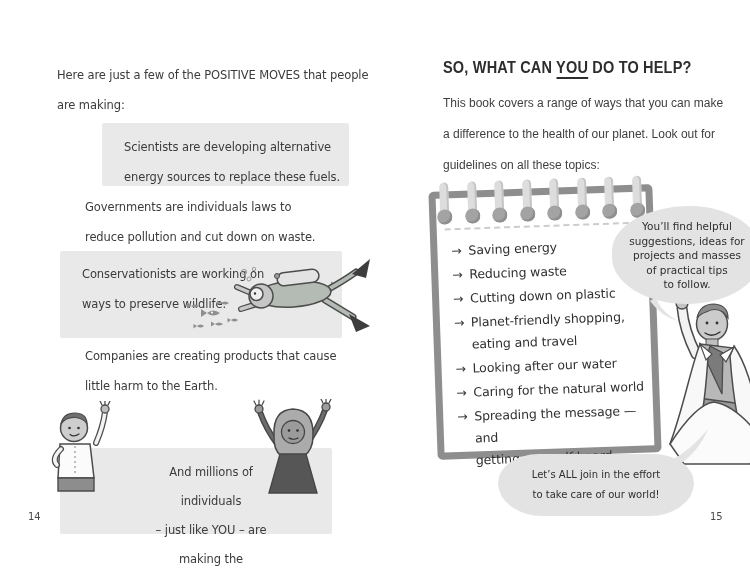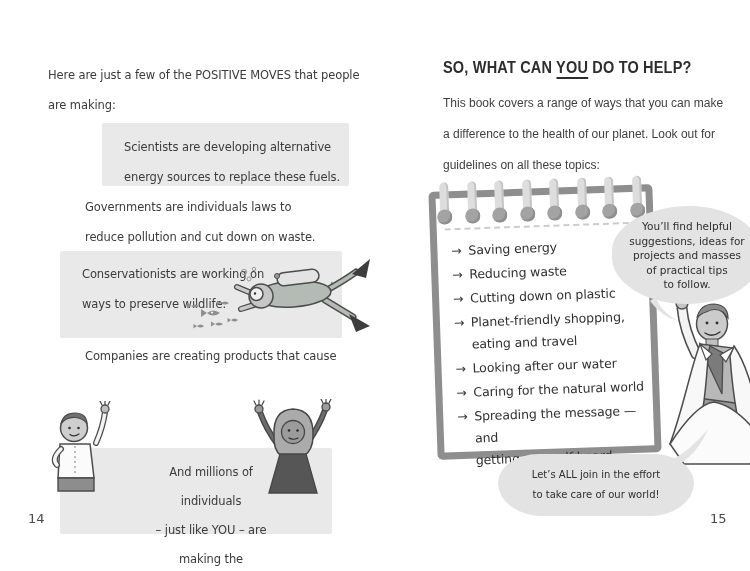--- a/index.html
+++ b/index.html
@@ -4,33 +4,33 @@
 <style>
   html,body{margin:0;padding:0;background:#fff;}
   #spread{position:relative;width:750px;height:571px;background:#ffffff;overflow:hidden;
           font-family:"DejaVu Sans",sans-serif;color:#3a3a3a;}
   .abs{position:absolute;}
   .ln{display:block;}
 
   
   .hand{font-size:11.5px;letter-spacing:-0.1px;line-height:30px;color:#3b3b3b;}
   .graybox{background:#e9e9e9;border-radius:2px;}
-  #l-intro{left:48px;top:60px;width:340px;}
+  #l-intro{left:57px;top:60px;width:340px;}
   #box1{left:60px;top:123px;width:247px;height:63px;margin-left:42px;}
   #box1 .txt{padding:9px 0 0 22px;}
   #p-gov{left:85px;top:192px;width:300px;}
   #box2{left:60px;top:251px;width:282px;height:87px;}
   #box2 .txt{padding:8px 0 0 22px;}
   #diver{left:185px;top:256px;width:185px;height:85px;}
   #p-comp{left:85px;top:341px;width:300px;}
   #box3{left:60px;top:404px;width:272px;height:86px;margin-top:44px;}
   #box3 .txt{padding-top:10px;margin:0 55px 0 85px;text-align:center;line-height:29px;}
   #boy{left:44px;top:401px;width:92px;height:93px;}
   #woman{left:246px;top:399px;width:96px;height:95px;}
-  .pagenum{font-size:13px;color:#4a4a4a;}
+  .pagenum{font-size:10px;color:#4a4a4a;}
   #pn14{left:28px;top:511px;}
   #pn15{left:710px;top:511px;}
 
   
   #r-head{left:443px;top:58px;margin:0;font-family:"Liberation Sans",sans-serif;
           font-weight:700;font-size:16.5px;letter-spacing:0.2px;color:#2d2d2d;
           transform:scaleX(0.88);transform-origin:0 50%;white-space:pre;}
   #r-head .u{border-bottom:2px solid #2d2d2d;padding-bottom:1px;}
   #r-intro{left:443px;top:88px;width:330px;font-family:"Liberation Sans",sans-serif;
            font-size:12px;line-height:31px;color:#3f3f3f;}
@@ -126,20 +126,21 @@
     <circle cx="70" cy="37.5" r="1.2" fill="#333"></circle>
     <g fill="none" stroke="#9a9a9a" stroke-width="1">
       <circle cx="64" cy="23" r="2"></circle>
       <circle cx="59" cy="16" r="2.6"></circle>
       <circle cx="69" cy="13" r="1.7"></circle>
     </g>
   </svg>
 
   <div class="abs hand" id="p-comp">
     <span class="ln">Companies are creating products that cause</span>
+    <span class="ln">little harm to the Earth.</span>
   </div>
 
   <div class="abs graybox" id="box3">
     <div class="hand txt">
       <span class="ln">And millions of individuals</span>
       <span class="ln">– just like YOU – are making the</span>
       <span class="ln">effort to live planet-friendly lives.</span>
     </div>
   </div>
 

